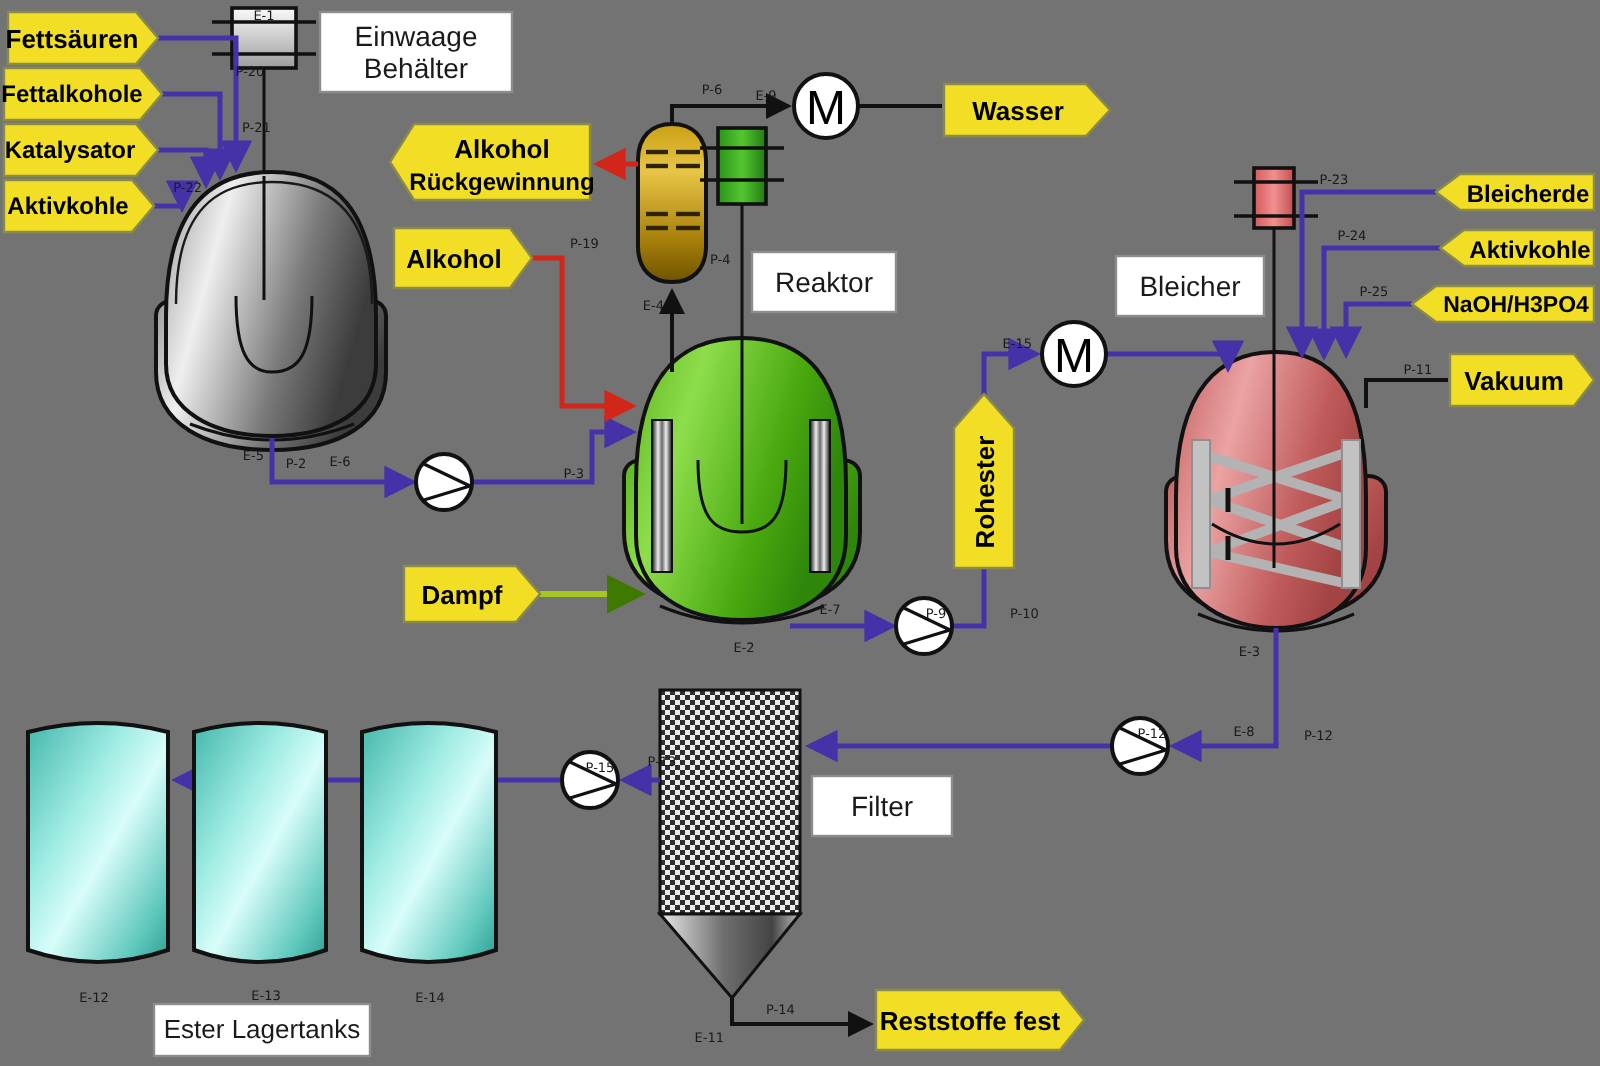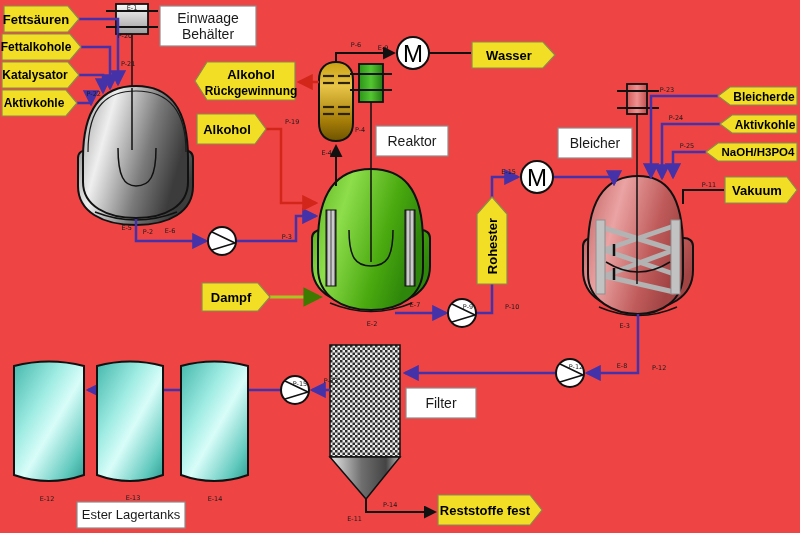--- a/index.html
+++ b/index.html
@@ -1,16 +1,16 @@
 <!DOCTYPE html>
 <html><head>
 <meta charset="utf-8">
 <style>
   html,body{margin:0;padding:0;background:#ffffff;}
-  .stage{width:800px;height:533px;position:relative;background:#ef4444;overflow:hidden;}
+  .stage{width:800px;height:533px;position:relative;background:#737373;overflow:hidden;}
   svg{display:block;}
   .ft{font:bold 13px "Liberation Sans",sans-serif;fill:#000;}
   .fts{font:bold 12px "Liberation Sans",sans-serif;fill:#000;}
   .ftxs{font:bold 11.5px "Liberation Sans",sans-serif;fill:#000;}
   .bt{font:14px "Liberation Sans",sans-serif;fill:#1a1a1a;}
   .bts{font:13px "Liberation Sans",sans-serif;fill:#1a1a1a;}
   .t{font:6.5px "DejaVu Sans",sans-serif;fill:#1a1a1a;}
   .mt{font:24px "Liberation Sans",sans-serif;fill:#000;}
 </style>
 </head>

